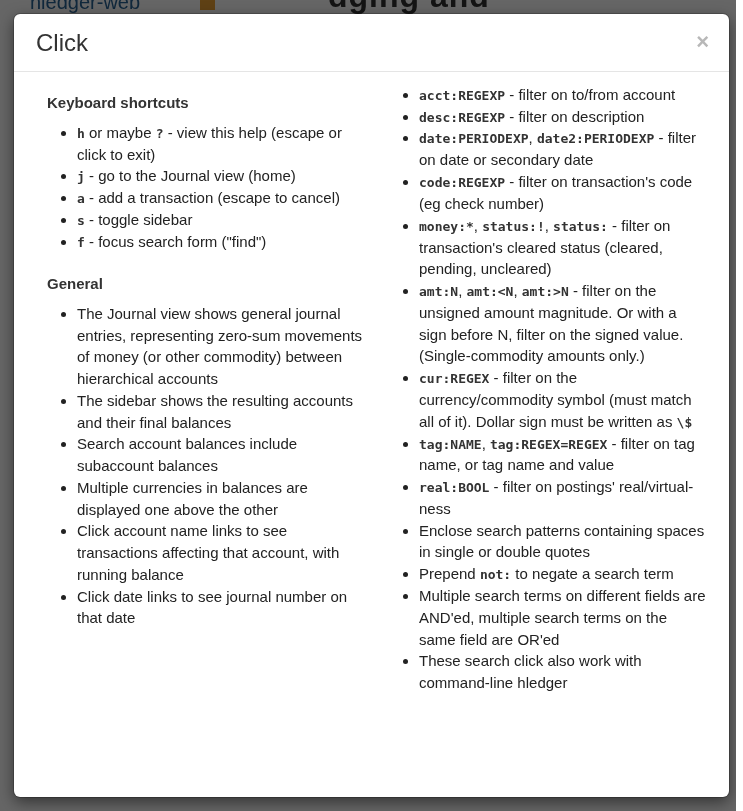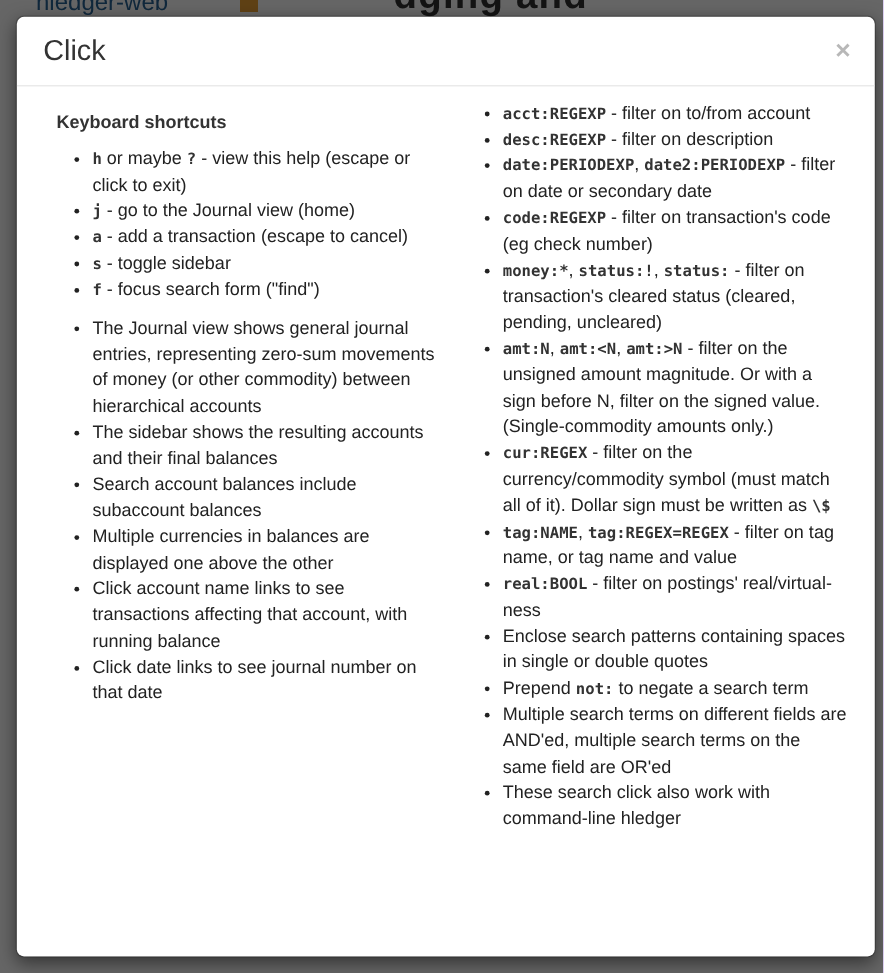--- a/index.html
+++ b/index.html
@@ -137,20 +137,21 @@
     <div class="modal-body">
       <div class="col" id="col-left">
           <h4 class="section-heading">Keyboard shortcuts</h4>
           <ul class="help-list">
             <li><code class="inline-code">h</code> or maybe <code class="inline-code">?</code> - view this help (escape or click to exit)</li>
             <li><code class="inline-code">j</code> - go to the Journal view (home)</li>
             <li><code class="inline-code">a</code> - add a transaction (escape to cancel)</li>
             <li><code class="inline-code">s</code> - toggle sidebar</li>
             <li><code class="inline-code">f</code> - focus search form ("find")</li>
           </ul>
+          <h4 class="section-heading">General</h4>
           <ul class="help-list">
             <li>The Journal view shows general journal entries, representing zero-sum movements of money (or other commodity) between hierarchical accounts</li>
             <li>The sidebar shows the resulting accounts and their final balances</li>
             <li>Search account balances include subaccount balances</li>
             <li>Multiple currencies in balances are displayed one above the other</li>
             <li>Click account name links to see transactions affecting that account, with running balance</li>
             <li>Click date links to see journal number on that date</li>
           </ul>
         </div>
       <div class="col" id="col-right">

